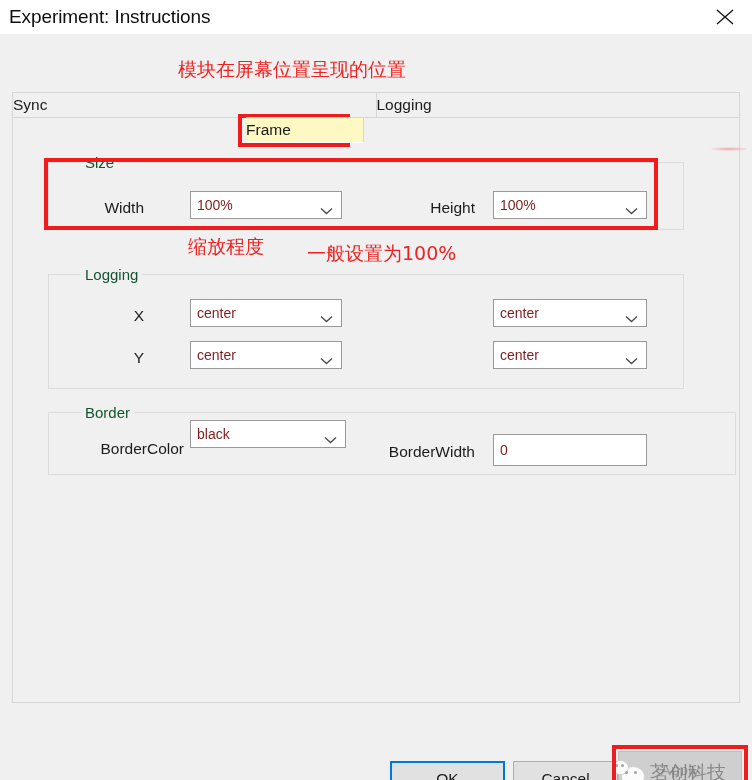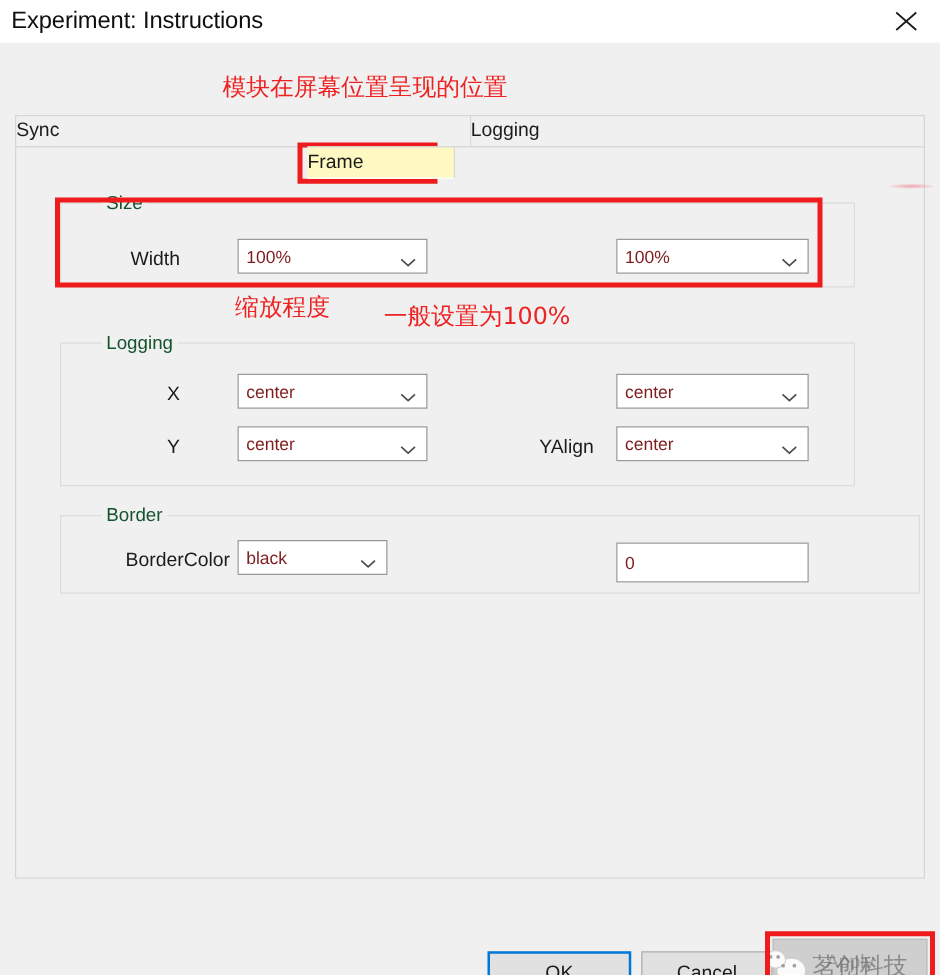--- a/index.html
+++ b/index.html
@@ -322,20 +322,21 @@
   <div class="field-label" style="left:64px; top:164px; width:80px;">Width</div>
   <div class="combo" style="left:190px; top:157px; width:152px;">
     <span class="val">100%</span>
     <span class="arrow">
       <svg width="13" height="8" viewBox="0 0 13 8">
           <polyline points="1,1.5 6.5,6.5 12,1.5" fill="none" stroke="#4a4a4a" stroke-width="1.3"></polyline>
         </svg>
     </span>
   </div>
 
+  <div class="field-label" style="left:350px; top:164px; width:125px;">Height</div>
   <div class="combo" style="left:493px; top:157px; width:154px;">
     <span class="val">100%</span>
     <span class="arrow">
       <svg width="13" height="8" viewBox="0 0 13 8">
           <polyline points="1,1.5 6.5,6.5 12,1.5" fill="none" stroke="#4a4a4a" stroke-width="1.3"></polyline>
         </svg>
     </span>
   </div>
 
   <div class="annot-red" id="annot-zoom">缩放程度</div>
@@ -367,44 +368,44 @@
   <div class="field-label" style="left:110px; top:314px; width:34px;">Y</div>
   <div class="combo" style="left:190px; top:307px; width:152px;">
     <span class="val">center</span>
     <span class="arrow">
       <svg width="13" height="8" viewBox="0 0 13 8">
           <polyline points="1,1.5 6.5,6.5 12,1.5" fill="none" stroke="#4a4a4a" stroke-width="1.3"></polyline>
         </svg>
     </span>
   </div>
 
-  <div class="field-label" style="left:350px; top:314px; width:125px;">YAlign</div>
   <div class="combo" style="left:493px; top:307px; width:154px;">
     <span class="val">center</span>
     <span class="arrow">
       <svg width="13" height="8" viewBox="0 0 13 8">
           <polyline points="1,1.5 6.5,6.5 12,1.5" fill="none" stroke="#4a4a4a" stroke-width="1.3"></polyline>
         </svg>
     </span>
   </div>
 
   <div class="groupbox" id="gb-border">
     <span class="group-legend">Border</span>
   </div>
 
   <div class="field-label" style="left:64px; top:405px; width:120px;">BorderColor</div>
-  <div class="combo" style="left:190px; top:398px; width:120px;">
+  <div class="combo" style="left:190px; top:386px; width:156px;">
     <span class="val">black</span>
     <span class="arrow">
       <svg width="13" height="8" viewBox="0 0 13 8">
           <polyline points="1,1.5 6.5,6.5 12,1.5" fill="none" stroke="#4a4a4a" stroke-width="1.3"></polyline>
         </svg>
     </span>
   </div>
 
+  <div class="field-label" style="left:350px; top:408px; width:125px;">BorderWidth</div>
   <div class="textfield" style="left:493px; top:400px; width:154px; height:32px;">
     <span class="val" style="height:30px; line-height:30px;">0</span>
   </div>
 
   <div class="dlg-button" id="btn-ok">
     <span>OK</span>
   </div>
   <div class="dlg-button" id="btn-cancel">
     <span>Cancel</span>
   </div>

